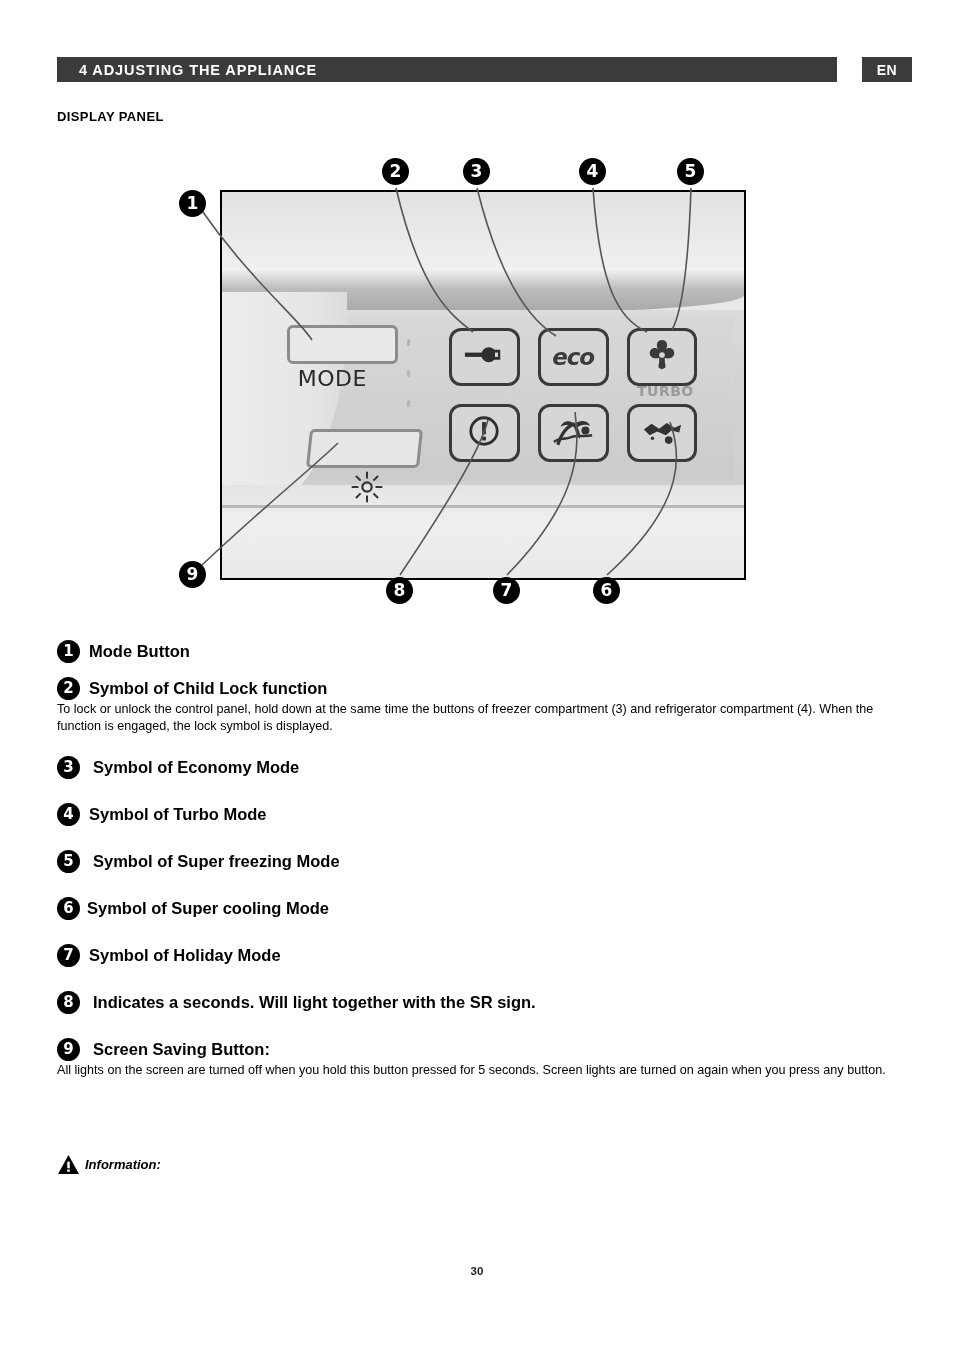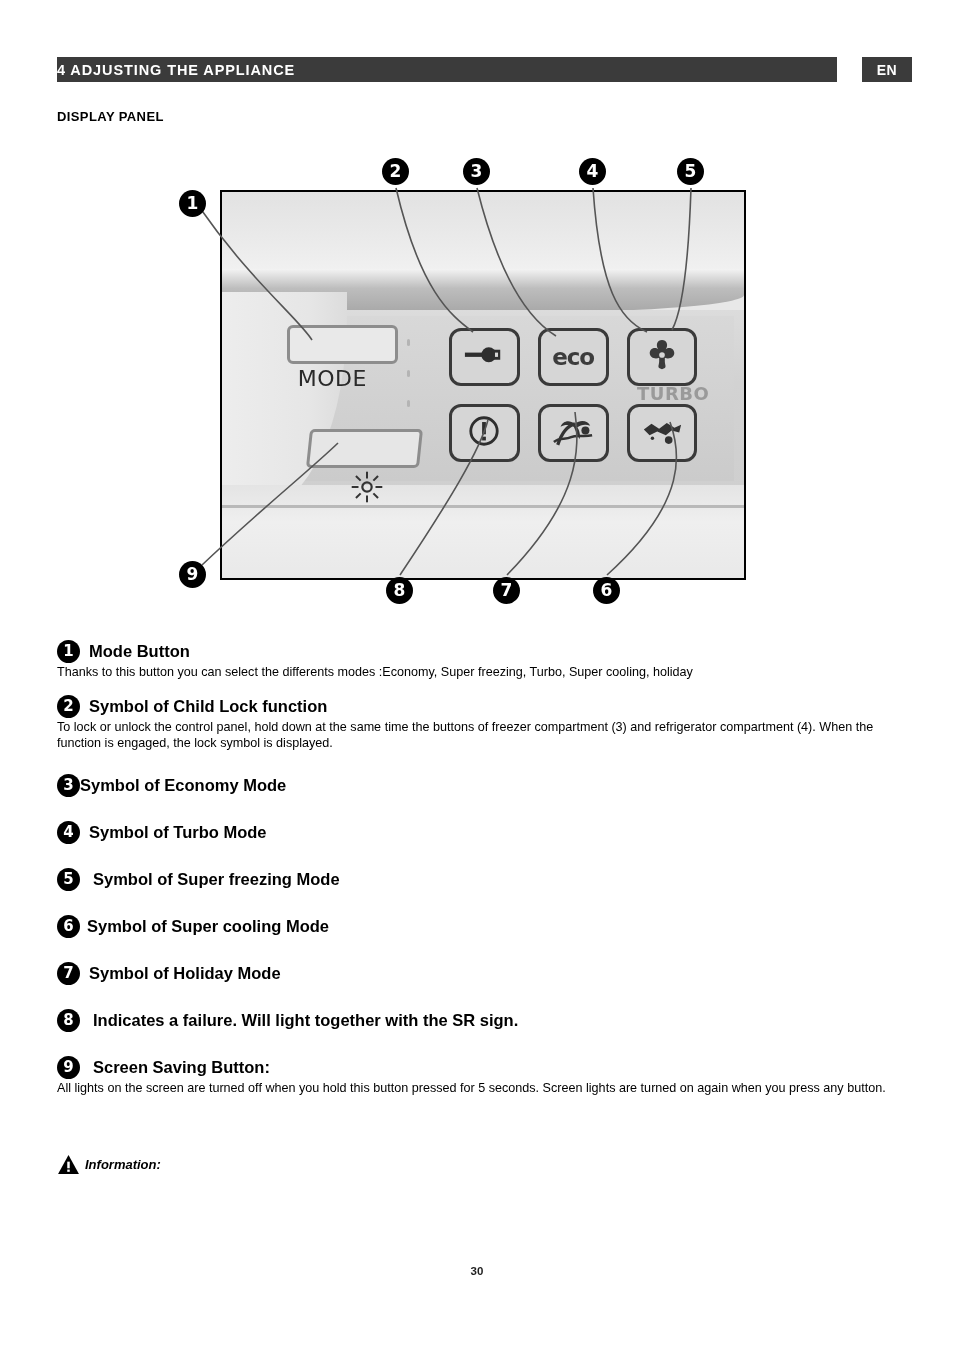--- a/index.html
+++ b/index.html
@@ -25,21 +25,21 @@
     height: 25px;
     background: #3b3b3b;
     display: flex;
     align-items: center;
   }
   .header-title {
     color: #ffffff;
     font-size: 14.5px;
     font-weight: bold;
     letter-spacing: 0.9px;
-    padding-left: 0;
+    padding-left: 22px;
     white-space: nowrap;
   }
   .lang-badge {
     position: absolute;
     left: 862px;
     top: 57px;
     width: 50px;
     height: 25px;
     background: #3b3b3b;
     color: #ffffff;
@@ -161,32 +161,33 @@
     justify-content: center;
   }
   .r1 { top: 35.2%; }
   .r2 { top: 55.0%; }
   .c1 { left: 43.5%; }
   .c2 { left: 60.5%; }
   .c3 { left: 77.5%; }
   .lbl-turbo {
     position: absolute;
     left: 79.5%; top: 49.5%;
-    font-size: 18px;
+    font-size: 14px;
     font-weight: bold;
     color: #9a9a9a;
     letter-spacing: 0.5px;
     font-family: "DejaVu Sans", sans-serif;
   }
   .eco-text {
     font-size: 23px;
     font-weight: bold;
     font-family: "DejaVu Sans", sans-serif;
     color: #3c3c3c;
     letter-spacing: -1px;
+    font-style: italic;
   }
 
   
   .leaders {
     position: absolute; left: 0; top: 0; width: 620px; height: 470px;
     pointer-events: none;
   }
 
   
   .callout {
@@ -404,35 +405,34 @@
   <div class="callout" style="left:19px;  top:411px;">9</div>
 </div>
 
 <div class="desc-list">
 
   <div class="desc-item">
     <div class="desc-head">
       <span class="bullet">1</span>
       <span class="desc-title" style="margin-left:9px">Mode Button</span>
     </div>
-    <div class="desc-body">Thanks to this button you can select the differents modes :Economy, Super freezing, Turbo, Super cooling, holiday</div>
   </div>
 
   <div class="desc-item" style="margin-top:14px">
     <div class="desc-head">
       <span class="bullet">2</span>
       <span class="desc-title" style="margin-left:9px">Symbol of Child Lock function</span>
     </div>
     <div class="desc-body">To lock or unlock the control panel, hold down at the same time the buttons of freezer compartment (3) and refrigerator compartment (4). When the function is engaged, the lock symbol is displayed.</div>
   </div>
 
   <div class="desc-item" style="margin-top:22px">
     <div class="desc-head">
       <span class="bullet">3</span>
-      <span class="desc-title" style="">Symbol of Economy Mode</span>
+      <span class="desc-title" style="margin-left:13px">Symbol of Economy Mode</span>
     </div>
   </div>
 
   <div class="desc-item" style="margin-top:24px">
     <div class="desc-head">
       <span class="bullet">4</span>
       <span class="desc-title" style="margin-left:9px">Symbol of Turbo Mode</span>
     </div>
   </div>
 
@@ -453,21 +453,21 @@
   <div class="desc-item" style="margin-top:24px">
     <div class="desc-head">
       <span class="bullet">7</span>
       <span class="desc-title" style="margin-left:9px">Symbol of Holiday Mode</span>
     </div>
   </div>
 
   <div class="desc-item" style="margin-top:24px">
     <div class="desc-head">
       <span class="bullet">8</span>
-      <span class="desc-title" style="margin-left:13px">Indicates a failure. Will light together with the SR sign.</span>
+      <span class="desc-title" style="margin-left:13px">Indicates a seconds. Will light together with the SR sign.</span>
     </div>
   </div>
 
   <div class="desc-item" style="margin-top:24px">
     <div class="desc-head">
       <span class="bullet">9</span>
       <span class="desc-title" style="margin-left:13px">Screen Saving Button:</span>
     </div>
     <div class="desc-body">All lights on the screen are turned off when you hold this button pressed for 5 seconds. Screen lights are turned on again when you press any button.</div>
   </div>

